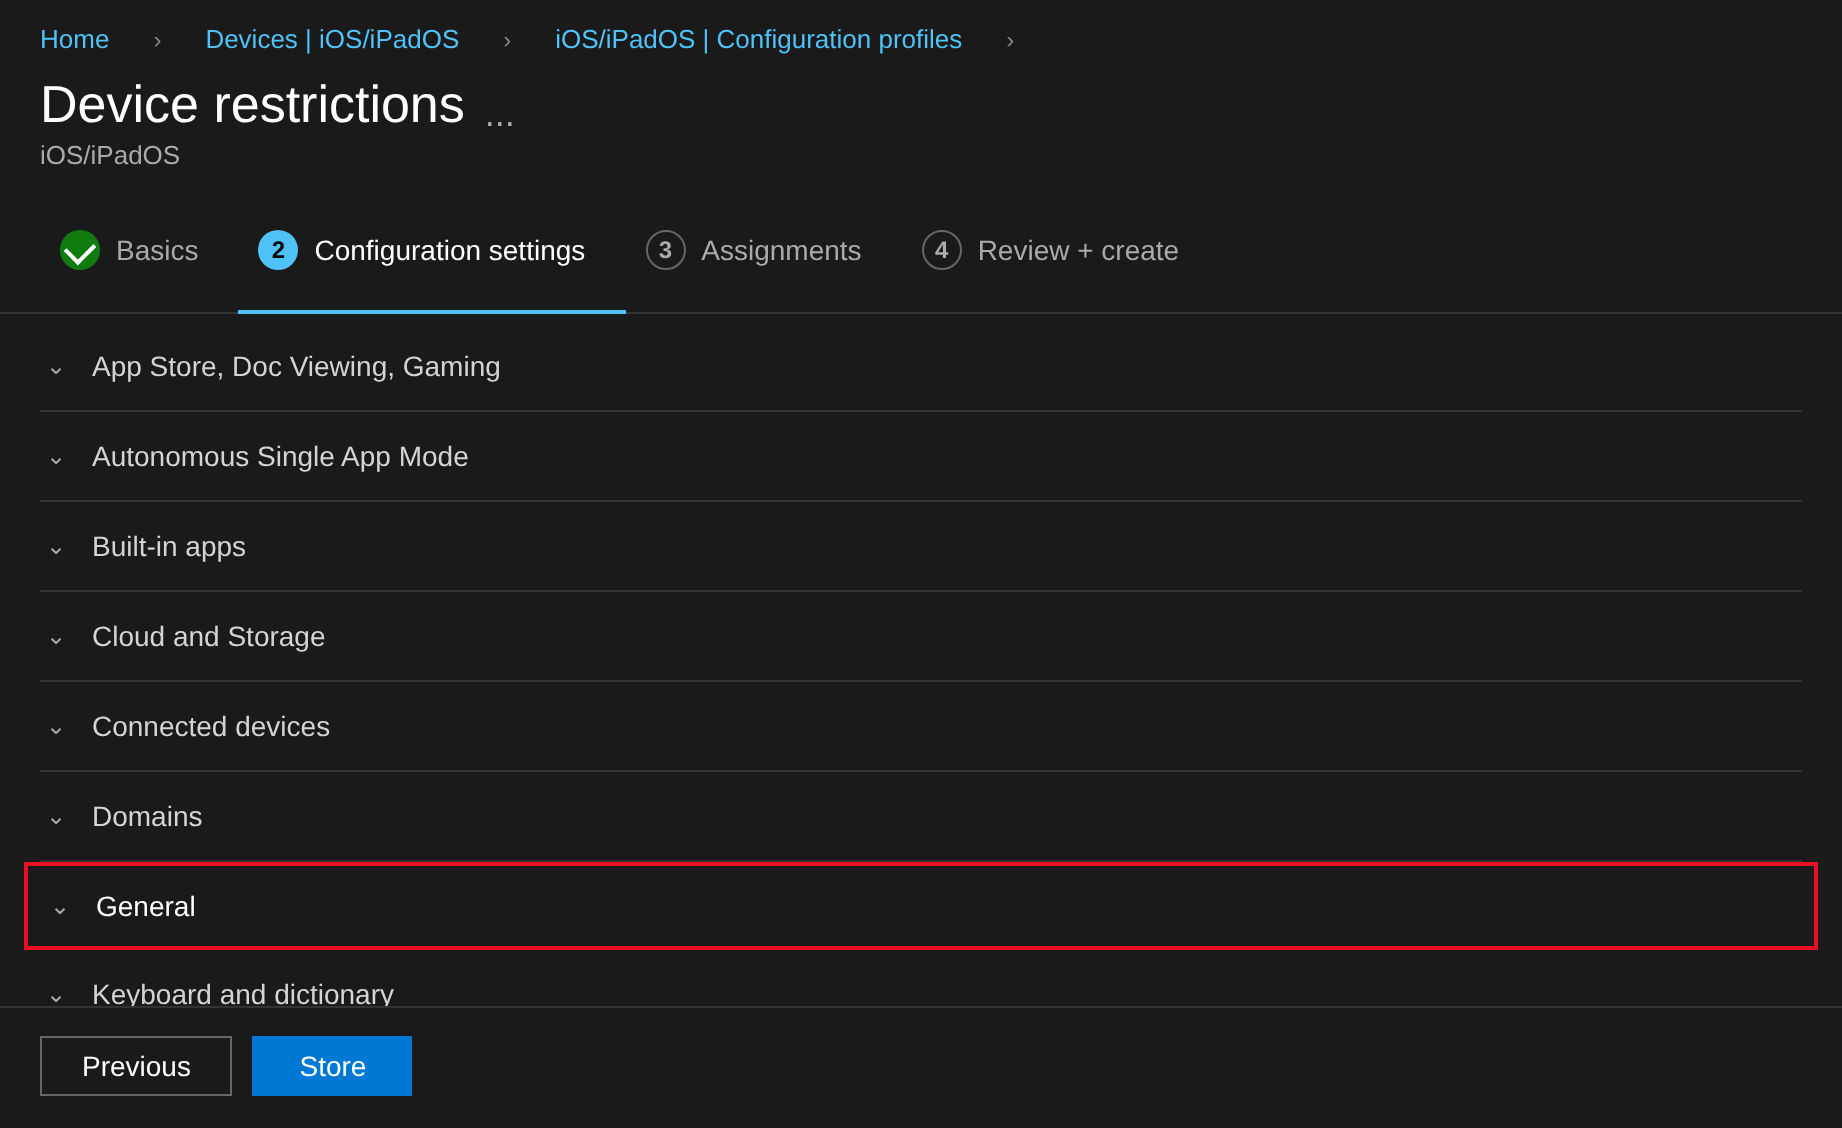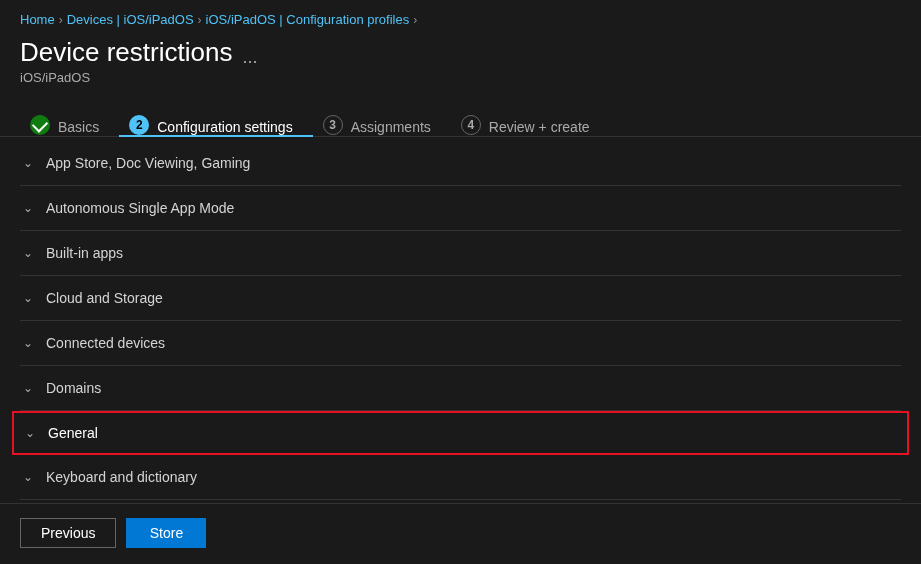--- a/index.html
+++ b/index.html
@@ -11,21 +11,21 @@
       width: 921px;
       height: 564px;
       overflow: hidden;
     }
 
     .breadcrumb {
       display: flex;
       align-items: center;
       padding: 12px 20px 6px 20px;
       font-size: 13px;
-      gap: 4px;
+      gap: 22px;
     }
     .breadcrumb-item {
       color: #4fc3f7;
       cursor: pointer;
     }
     .breadcrumb-sep {
       color: #888;
       font-size: 12px;
     }
 
@@ -54,23 +54,23 @@
     .wizard-tabs {
       display: flex;
       align-items: center;
       padding: 10px 20px 0 20px;
       gap: 0;
       border-bottom: 1px solid #333;
       margin-bottom: 0;
     }
     .wizard-tab {
       display: flex;
-      align-items: flex-end;
+      align-items: center;
       gap: 8px;
-      padding: 10px 20px 0 10px;
+      padding: 10px 20px 20px 10px;
       cursor: pointer;
       color: #aaa;
       font-size: 14px;
       border-bottom: 2px solid transparent;
       margin-bottom: -1px;
       white-space: nowrap;
     }
     .wizard-tab.active {
       color: #ffffff;
       border-bottom: 2px solid #4fc3f7;

